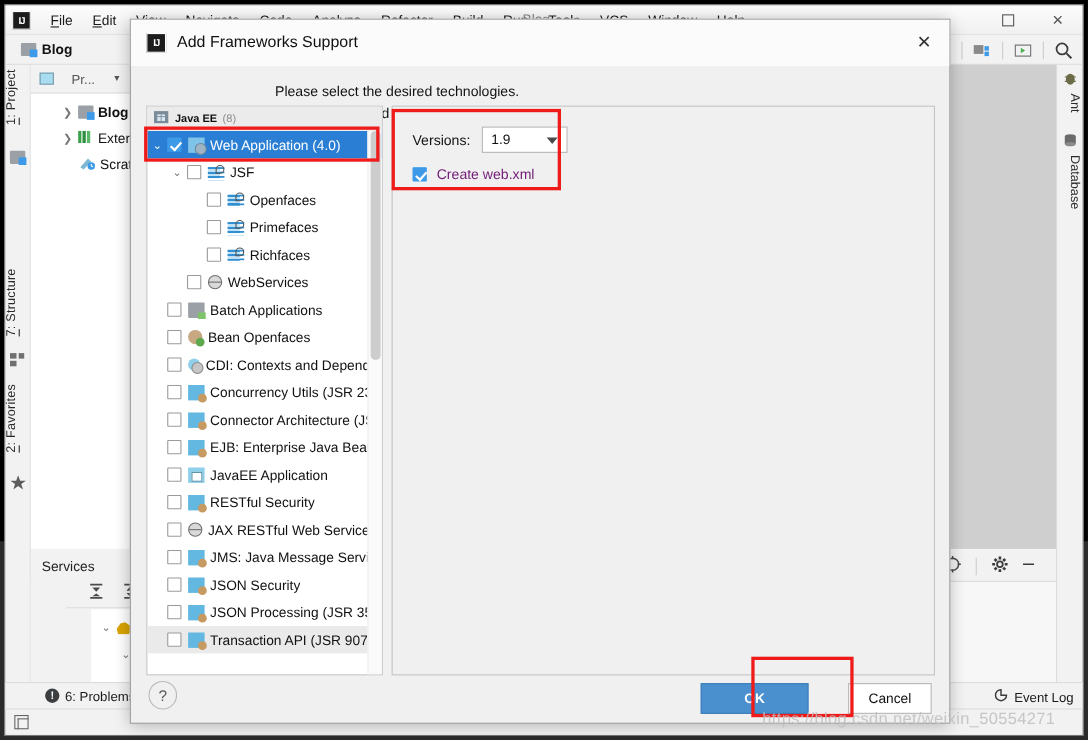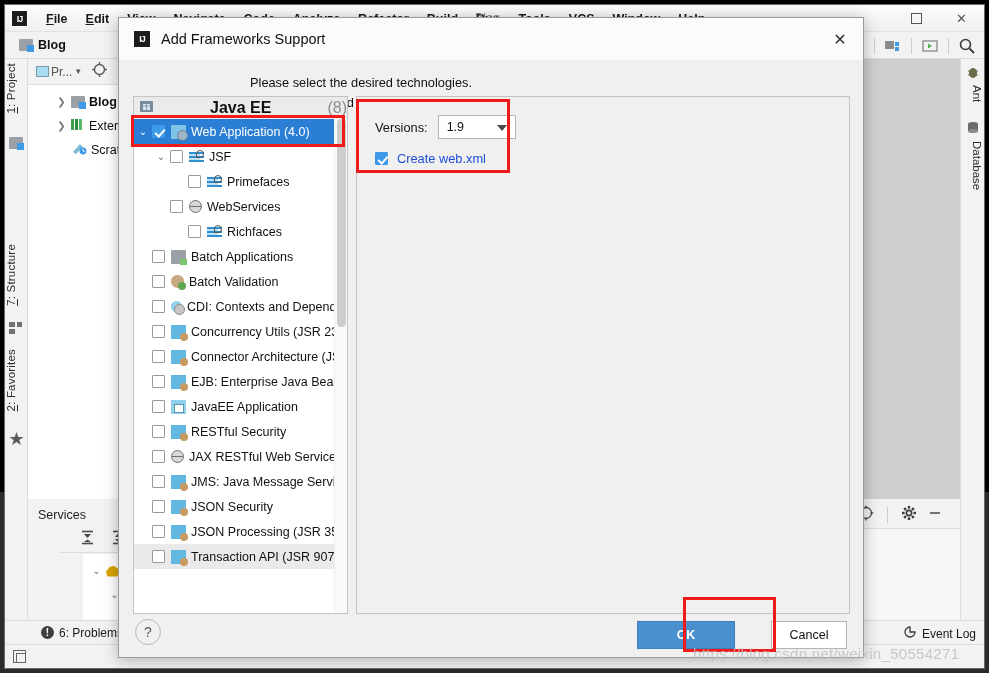--- a/index.html
+++ b/index.html
@@ -27,21 +27,21 @@
     position: absolute; left: 6px; top: 5px; width: 17px; height: 17px;
     background: #1c1c1c; color: #fff; font-size: 9px; font-weight: bold;
     display: flex; align-items: center; justify-content: center;
     letter-spacing: -1px; border: 1px solid #fff;
   }
   .menubar {
     position: absolute; left: 32px; top: 4px; height: 20px;
     display: flex; align-items: center; gap: 0px;
     font-size: 12.5px; color: #1a1a1a;
   }
-  .menubar .mi { padding: 2px 9px; white-space: nowrap; font-weight: bold; }
+  .menubar .mi { padding: 2px 9px; white-space: nowrap; }
   .menubar .mi u { text-decoration: underline; }
   .win-title {
     position: absolute; left: 470px; top: 6px;
     font-size: 12.5px; color: #888;
   }
   .wincontrols {
     position: absolute; right: 0px; top: 0px; display: flex; height: 27px;
   }
   .wincontrols div {
     width: 45px; height: 27px; display: flex; align-items: center;
@@ -110,21 +110,21 @@
   .projpanel {
     position: absolute; left: 23px; top: 54px; width: 315px; height: 440px;
     background: #fff; border-right: 1px solid #d4d4d4;
   }
   .proj-toolbar {
     position: absolute; left: 0; top: 0; width: 315px; height: 26px;
     background: #f2f2f2; border-bottom: 1px solid #dcdcdc;
     display: flex; align-items: center; padding-left: 8px; gap: 10px;
   }
   .proj-title {
-    font-size: 12px; color: #555; display: flex; align-items: center; gap: 2px;
+    font-size: 12px; color: #555; display: flex; align-items: center; gap: 16px;
   }
   .sq-ico { width: 13px; height: 11px; background: #a8dcf0; border: 1px solid #7a9aa8; }
   .tree-row {
     position: absolute; left: 0; height: 21px; display: flex;
     align-items: center; gap: 4px; font-size: 12.5px; color: #111;
     white-space: nowrap;
   }
   .chev { width: 11px; color: #777; font-size: 10px; text-align: center; }
   .gray-path { color: #aaa; font-weight: normal; }
 
@@ -231,22 +231,22 @@
   .dlg-desc span { display: block; }
 
   
   .treebox {
     position: absolute; left: 14px; top: 78px; width: 215px; height: 518px;
     background: #fff; border: 1px solid #c4c4c4;
   }
   .group-hdr {
     position: absolute; left: 0; top: 0; width: 213px; height: 22px;
     background: #ebebeb; display: flex; align-items: center;
-    padding-left: 6px; gap: 20px;
-    font-size: 16px; font-weight: bold; color: #111; justify-content: space-between;
+    padding-left: 6px; gap: 5px;
+    font-size: 10px; font-weight: bold; color: #111;
   }
   .group-hdr .cnt { color: #8d8d8d; font-weight: normal; }
   .tlist { position: absolute; left: 0; top: 22px; width: 213px; height: 494px; overflow: hidden; }
   .trow {
     position: relative; height: 25px; display: flex; align-items: center;
     font-size: 12.5px; color: #111; white-space: nowrap;
   }
   .trow.sel { background: #2a7fd4; color: #fff; }
   .trow.hov { background: #eaeaea; }
   .tchev { width: 18px; text-align: center; font-size: 10px; color: #777; }
@@ -343,21 +343,21 @@
   }
   .combo .caret {
     position: absolute; right: 8px; top: 9px;
     border-left: 5px solid transparent; border-right: 5px solid transparent;
     border-top: 6px solid #4a4a4a;
   }
   .webxml-row {
     position: absolute; left: 18px; top: 54px;
     display: flex; align-items: center; gap: 9px;
   }
-  .webxml-row .lbl { font-size: 12.8px; color: #1d4ed8; }
+  .webxml-row .lbl { font-size: 12.8px; color: #701a75; }
 
   
   .redbox {
     position: absolute; border: 3px solid #ef1b1b; pointer-events: none;
   }
 
   
   .dlg-footer {
     position: absolute; left: 0; bottom: 0; width: 744px; height: 44px;
   }
@@ -674,45 +674,51 @@
           <div class="trow" style="padding-left: 18px;">
             <span class="tchev">⌄</span>
             <span class="cb"></span>
             <span class="ticon ic-jsf"></span>
             <span class="tlabel">JSF</span>
           </div>
           <div class="trow" style="padding-left: 36px;">
             <span class="tchev"></span>
             <span class="cb"></span>
             <span class="ticon ic-jsf"></span>
+            <span class="tlabel">Openfaces</span>
+          </div>
+          <div class="trow" style="padding-left: 36px;">
+            <span class="tchev"></span>
+            <span class="cb"></span>
+            <span class="ticon ic-jsf"></span>
             <span class="tlabel">Primefaces</span>
+          </div>
+          <div class="trow" style="padding-left: 36px;">
+            <span class="tchev"></span>
+            <span class="cb"></span>
+            <span class="ticon ic-jsf"></span>
+            <span class="tlabel">Richfaces</span>
           </div>
           <div class="trow" style="padding-left: 18px;">
             <span class="tchev"></span>
             <span class="cb"></span>
             <span class="ticon ic-globe"></span>
             <span class="tlabel">WebServices</span>
           </div>
-          <div class="trow" style="padding-left: 36px;">
-            <span class="tchev"></span>
-            <span class="cb"></span>
-            <span class="ticon ic-jsf"></span>
-            <span class="tlabel">Richfaces</span>
-          </div>
           <div class="trow" style="padding-left: 0px;">
             <span class="tchev"></span>
             <span class="cb"></span>
             <span class="ticon ic-batch"></span>
             <span class="tlabel">Batch Applications</span>
           </div>
           <div class="trow" style="padding-left: 0px;">
             <span class="tchev"></span>
             <span class="cb"></span>
             <span class="ticon ic-bean"></span>
-            <span class="tlabel">Batch Validation</span>
+            <span class="tlabel">Bean Openfaces</span>
           </div>
           <div class="trow" style="padding-left: 0px;">
             <span class="tchev"></span>
             <span class="cb"></span>
             <span class="ticon ic-cdi"></span>
             <span class="tlabel">CDI: Contexts and Depend</span>
           </div>
           <div class="trow" style="padding-left: 0px;">
             <span class="tchev"></span>
             <span class="cb"></span>

